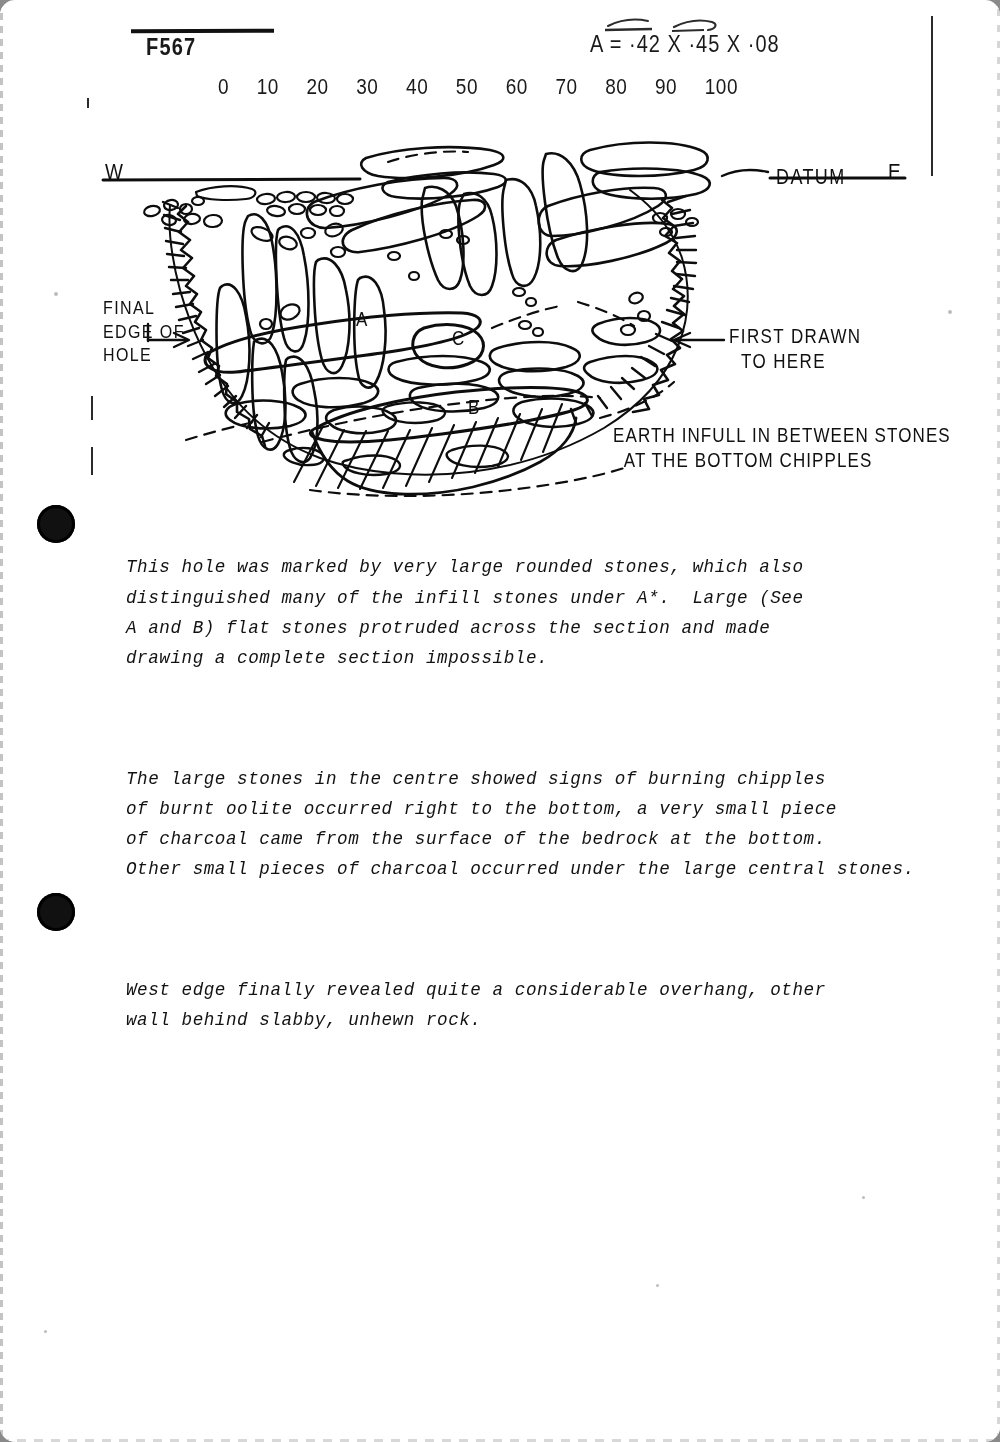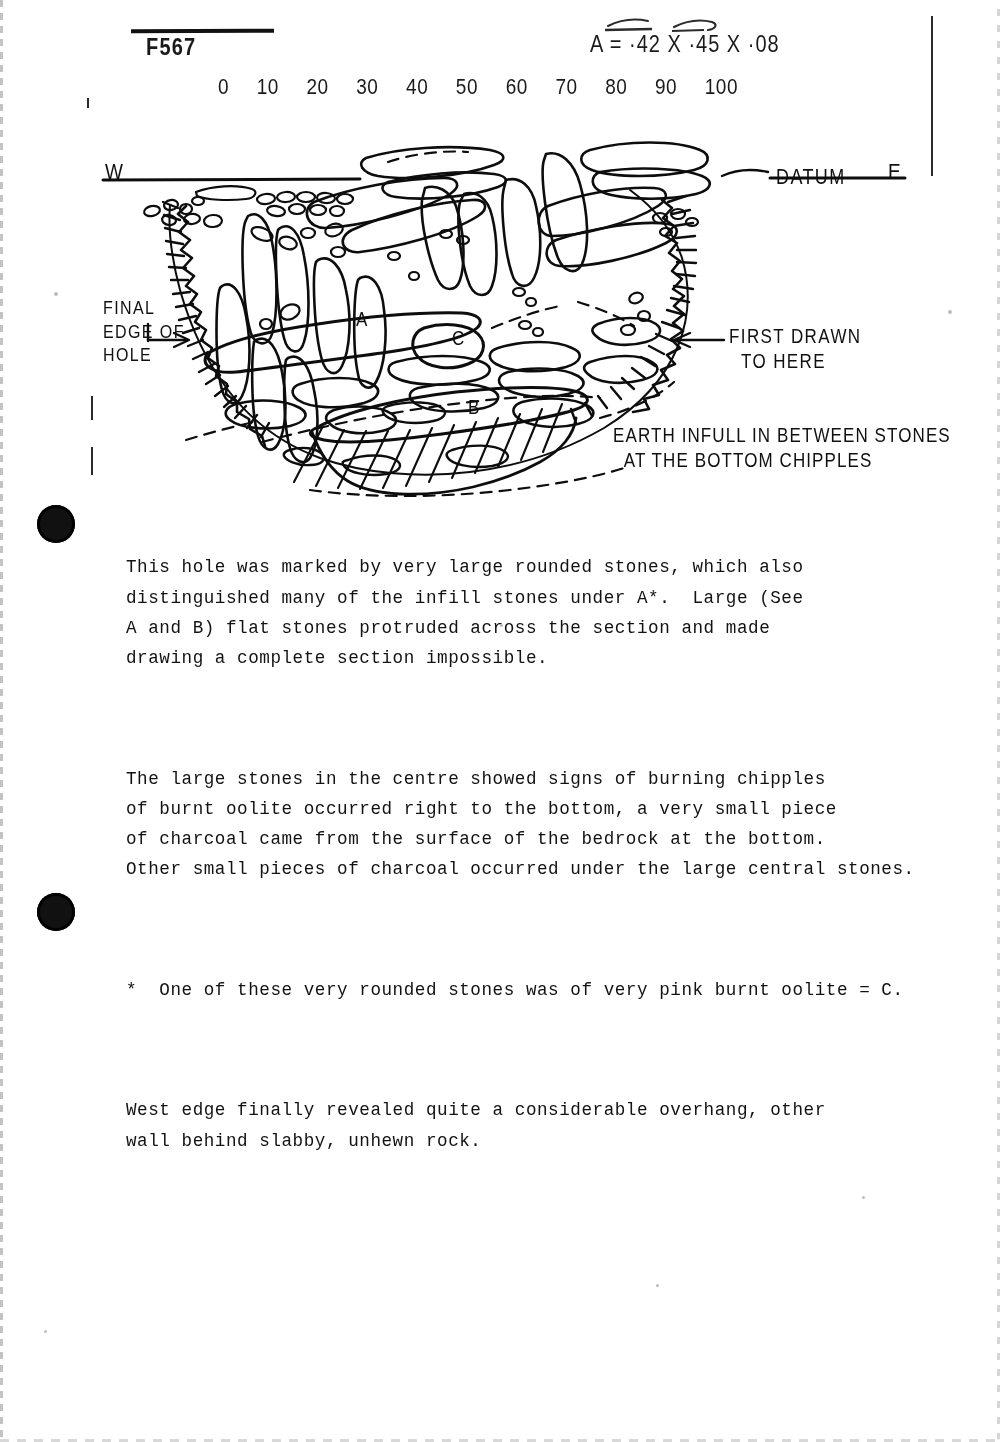--- a/index.html
+++ b/index.html
@@ -5,20 +5,21 @@
 <style>
   html,body{margin:0;padding:0;background:#8a8a8a;}
   body{font-family:"Liberation Mono", monospace;}
 
   .page{
     position:relative;
     width:1000px;
     height:1442px;
     background:#ffffff;
     overflow:hidden;
+    border-radius:15px;
   }
 
   
   .scan-edge-left{
     position:absolute; left:0; top:0; width:3px; height:1442px;
     background:repeating-linear-gradient(to bottom,#b9b9b9 0 7px,#ffffff 7px 13px);
     opacity:.85;
   }
   .scan-edge-right{
     position:absolute; right:0; top:0; width:3px; height:1442px;
@@ -93,21 +94,21 @@
   
   .body-text{
     position:absolute; left:126px; top:492px; width:860px;
     font-family:"Liberation Mono", monospace;
     font-size:17.6px;
     line-height:30.2px;
     color:#121212;
     letter-spacing:.55px;
     white-space:pre-wrap;
   }
-  .para{margin:0 0 30px 0;}
+  .para{margin:0 0 30px 0;font-style:italic;}
   .para:last-child{margin-bottom:0;}
   .speck{position:absolute;background:#bdbdbd;border-radius:50%;}
 </style>
 </head>
 <body>
 
 <div class="page">
 
   <div class="scan-edge-left"></div>
   <div class="scan-edge-right"></div>
@@ -394,21 +395,20 @@
 
   <div class="body-text">
     <p class="para">This hole was marked by very large rounded stones, which also
 distinguished many of the infill stones under A*.  Large (See
 A and B) flat stones protruded across the section and made
 drawing a complete section impossible.</p>
     <p class="para">The large stones in the centre showed signs of burning chipples
 of burnt oolite occurred right to the bottom, a very small piece
 of charcoal came from the surface of the bedrock at the bottom.
 Other small pieces of charcoal occurred under the large central stones.</p>
-    <p class="para">*  One of these very rounded stones was of very pink burnt oolite = C.</p>
     <p class="para">West edge finally revealed quite a considerable overhang, other
 wall behind slabby, unhewn rock.</p>
     
   </div>
 
   <div class="speck" style="left:54px;top:292px;width:4px;height:4px;"></div>
   <div class="speck" style="left:948px;top:310px;width:4px;height:4px;"></div>
   <div class="speck" style="left:500px;top:624px;width:3px;height:3px;"></div>
   <div class="speck" style="left:862px;top:1196px;width:3px;height:3px;"></div>
   <div class="speck" style="left:44px;top:1330px;width:3px;height:3px;"></div>

